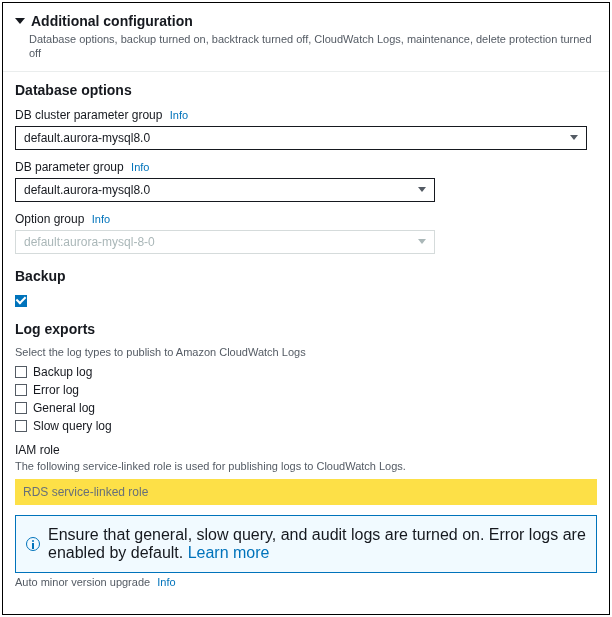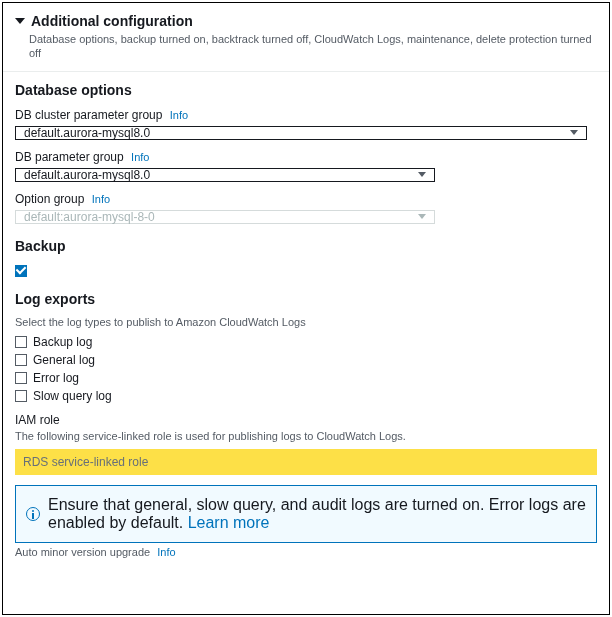--- a/index.html
+++ b/index.html
@@ -68,21 +68,21 @@
     color: #0073bb;
     font-size: 11px;
     font-weight: 400;
     margin-left: 4px;
     cursor: pointer;
   }
   .select {
     position: relative;
     border: 1px solid #16191f;
     background: #fff;
-    height: 14px;
+    height: 24px;
     display: flex;
     align-items: center;
     padding: 0 28px 0 8px;
     font-size: 12px;
     color: #16191f;
     cursor: pointer;
   }
   .select.disabled {
     border-color: #d5dbdb;
     background: #fff;
@@ -240,25 +240,25 @@
 
     <div class="section-title" style="margin-top:14px">Log exports</div>
     <div class="subhead">Select the log types to publish to Amazon CloudWatch Logs</div>
 
     <div class="checkbox-row">
       <span class="cb"></span>
       <span class="cb-label">Backup log</span>
     </div>
     <div class="checkbox-row">
       <span class="cb"></span>
+      <span class="cb-label">Error log</span>
+    </div>
+    <div class="checkbox-row">
+      <span class="cb"></span>
       <span class="cb-label">General log</span>
-    </div>
-    <div class="checkbox-row">
-      <span class="cb"></span>
-      <span class="cb-label">Error log</span>
     </div>
     <div class="checkbox-row">
       <span class="cb"></span>
       <span class="cb-label">Slow query log</span>
     </div>
 
     <div class="iam-label">IAM role</div>
     <div class="subhead" style="margin-top:2px">The following service-linked role is used for publishing logs to CloudWatch Logs.</div>
     <div class="readonly-box">RDS service-linked role</div>
 

